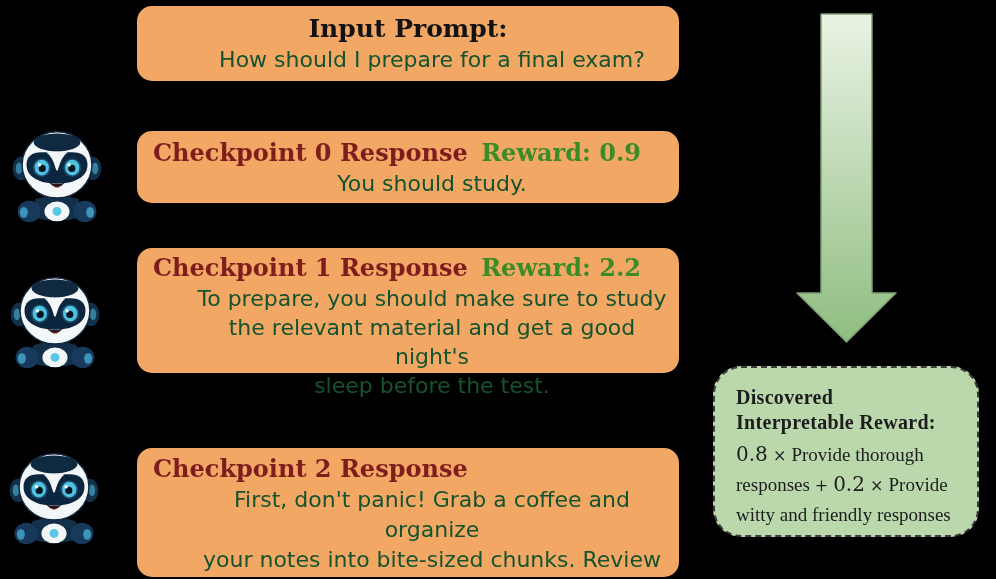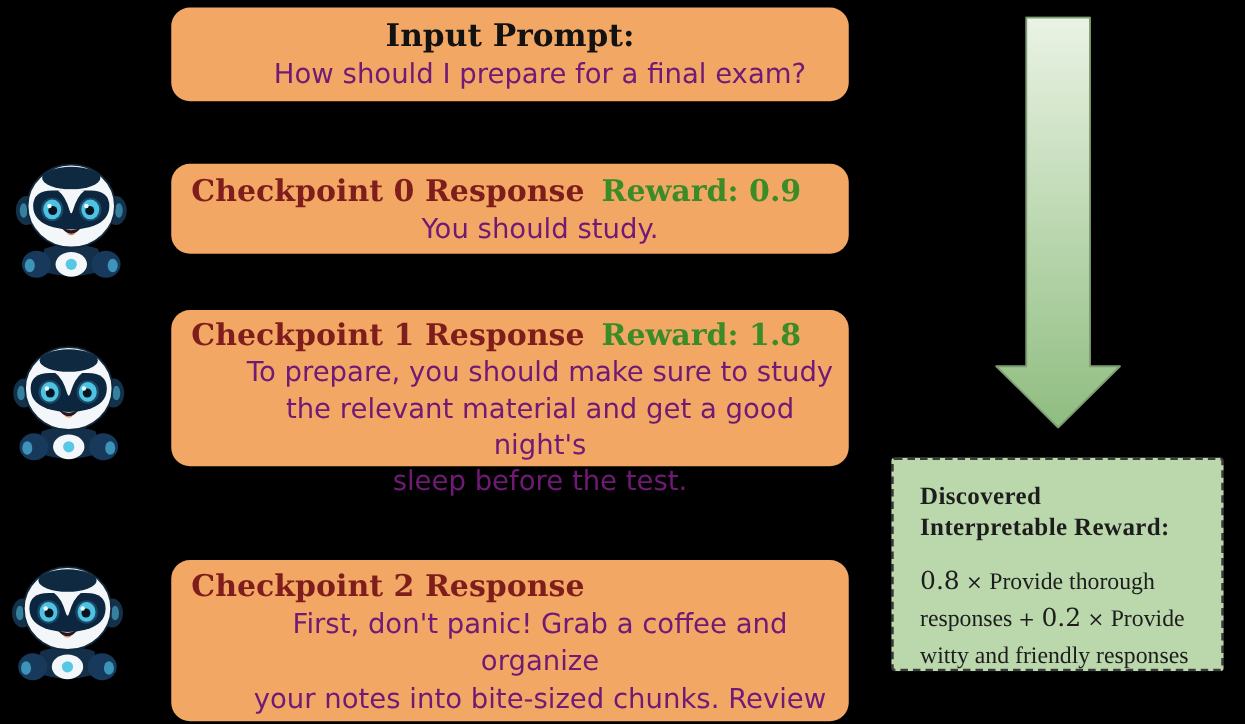--- a/index.html
+++ b/index.html
@@ -21,43 +21,43 @@
     font-size:25px; line-height:32px; color:#121212;
   }
   .cp-header {
     display:flex; justify-content:space-between; align-items:baseline;
     padding:0 38px 0 16px; font-family:"DejaVu Serif", serif; font-weight:bold;
     font-size:24px; line-height:32px;
   }
   .cp-title  { color:#7f1d1d; }
   .cp-reward { color:#3B8C26; }
   .box-body {
-    text-align:center; white-space:pre-line; color:#701a75;
+    text-align:center; white-space:pre-line; color:#14532d;
     font-size:22px; line-height:29px; padding:0 10px;margin-left:48px;
   }
   .box-cp2 .box-body { line-height:30px; }
 
   .robot { position:absolute; width:90px; height:95px; }
   .robot-1 { left:12px; top:129px; }
   .robot-2 { left:10px; top:275px; }
   .robot-3 { left:9px;  top:451px; }
 
   .arrow { position:absolute; left:796px; top:13px; }
 
   .greenbox {
     position:absolute; left:713px; top:366px; width:266px; height:171px;
-    background:#BAD8AC; border:2px dashed #3C3C3C; border-radius:3px;
+    background:#BAD8AC; border:2px dashed #3C3C3C; border-radius:28px;
     box-sizing:border-box; padding:17px 0 0 21px; color:#1D1D1D;
   }
   .gb-title {
     font-family:"Liberation Serif", serif; font-weight:bold;
     font-size:20px; line-height:25px; white-space:pre-line;
     letter-spacing:0.3px;
   }
-  .gb-formula { margin-top:15px; }
+  .gb-formula { margin-top:5px; }
   .f-line { line-height:29px; white-space:nowrap; }
   .num  { font-family:"DejaVu Serif", serif;     font-size:20px; }
   .op   { font-family:"DejaVu Serif", serif;     font-size:16px; }
   .desc { font-family:"Liberation Serif", serif; font-size:19px; }
 </style>
 </head>
 <body>
 
 <div class="stage">
 
@@ -112,21 +112,21 @@
     <div class="cp-header">
       <span class="cp-title">Checkpoint 0 Response</span>
       <span class="cp-reward">Reward: 0.9</span>
     </div>
     <div class="box-body">You should study.</div>
   </div>
 
   <div class="obox box-cp1">
     <div class="cp-header">
       <span class="cp-title">Checkpoint 1 Response</span>
-      <span class="cp-reward">Reward: 1.8</span>
+      <span class="cp-reward">Reward: 2.2</span>
     </div>
     <div class="box-body">To prepare, you should make sure to study
 the relevant material and get a good night's
 sleep before the test.</div>
   </div>
 
   <div class="obox box-cp2">
     <div class="cp-header">
       <span class="cp-title">Checkpoint 2 Response</span>
     </div>

